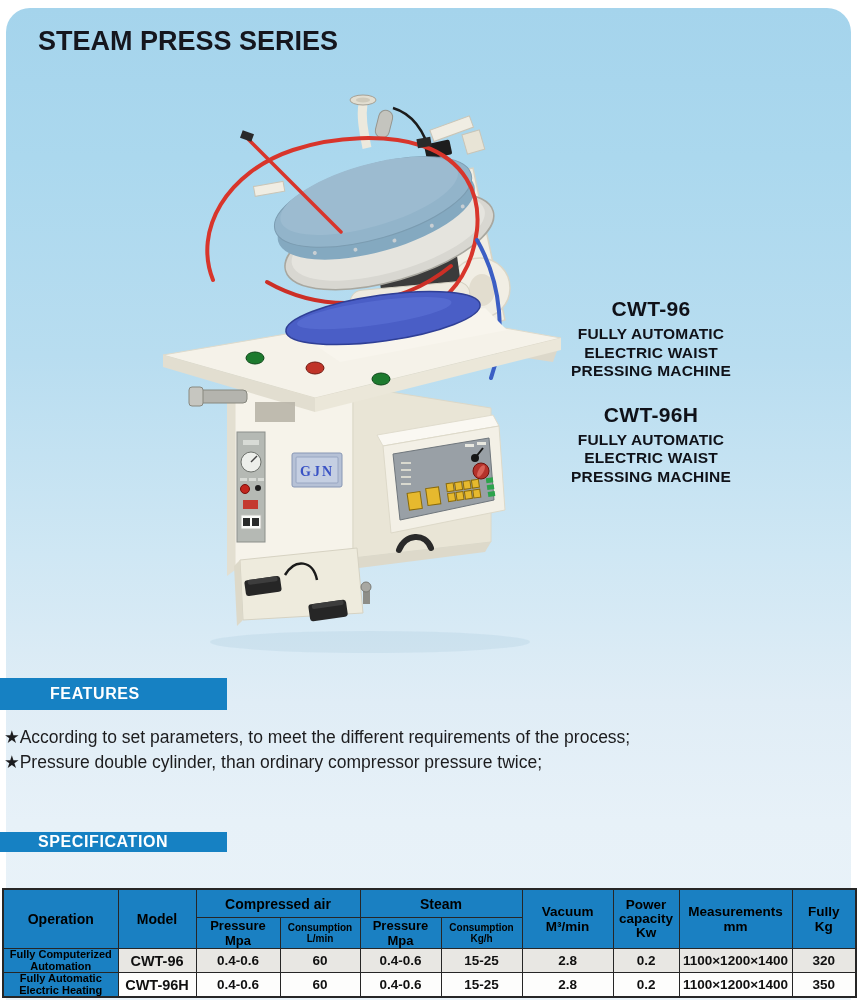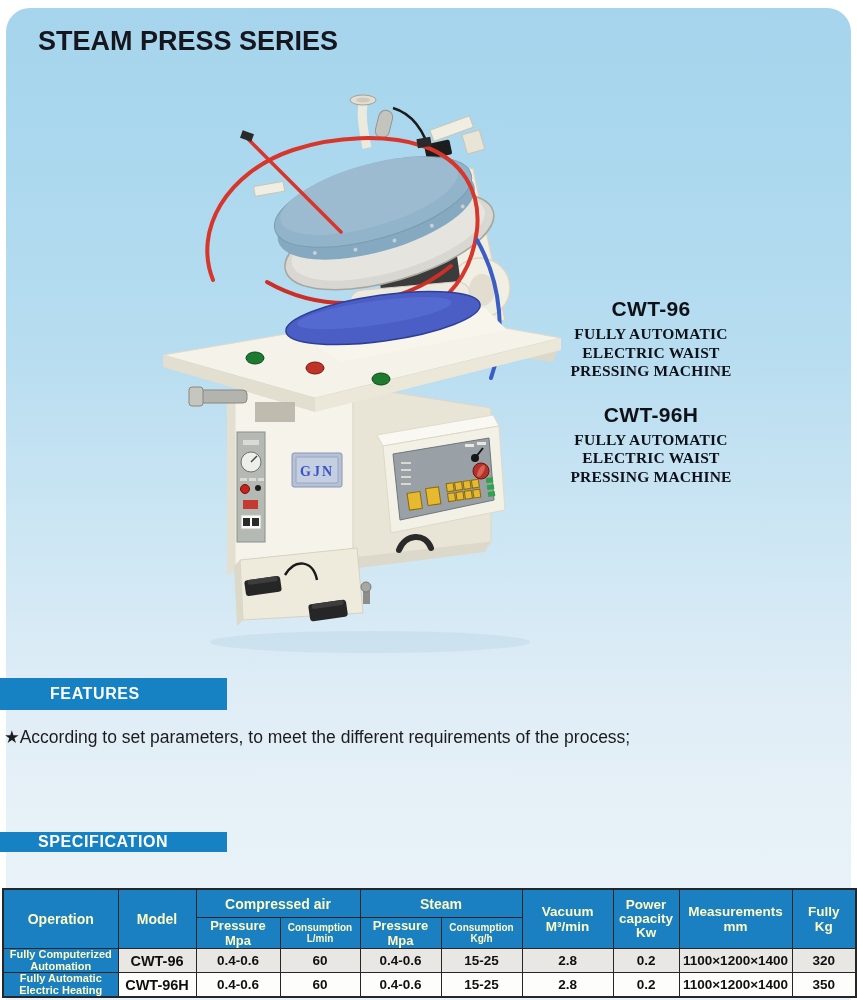--- a/index.html
+++ b/index.html
@@ -12,38 +12,38 @@
     border-radius:24px 24px 0 0;
     background:linear-gradient(180deg,#a5d4ec 0%,#abd8ee 15%,#b8ddf0 35%,#cfe7f4 55%,#e0edf6 70%,#e7f1f8 82%,#eaf3f9 100%);
   }
   .page-title{
     position:absolute;left:38px;top:26px;font-size:27px;font-weight:bold;
     color:#15161e;letter-spacing:0px;
   }
   .machine-wrap{position:absolute;left:155px;top:90px;width:420px;height:575px;}
   .product-names{position:absolute;left:548px;top:297px;width:206px;text-align:center;color:#0f1118;}
   .product-block .model{font-size:21px;font-weight:bold;margin-bottom:4px;letter-spacing:0.3px;}
-  .product-block .pline{font-size:15.5px;font-weight:bold;line-height:18.5px;letter-spacing:0.2px;font-family:Liberation Serif, serif;}
+  .product-block .pline{font-size:15.5px;font-weight:bold;line-height:18.5px;letter-spacing:0.2px;}
   .product-block + .product-block{margin-top:22px;}
   .banner{
     position:absolute;left:0;background:#1681c3;color:#ffffff;font-weight:bold;
     font-size:16px;letter-spacing:0.6px;display:flex;align-items:center;box-sizing:border-box;
   }
   .banner.features{top:678px;width:227px;height:32px;padding-left:50px;}
   .banner.spec{top:832px;width:227px;height:20px;padding-left:38px;}
   .features-list{position:absolute;left:4px;top:725px;width:830px;color:#1c1c1e;}
   .features-list .feat{font-size:17.5px;line-height:25.2px;white-space:nowrap;}
   table.spec-table{
     position:absolute;left:2px;top:888px;width:853px;border-collapse:collapse;
     border:2px solid #262626;table-layout:fixed;
   }
   .spec-table th,.spec-table td{
     border:1px solid #262626;text-align:center;vertical-align:middle;padding:0;
   }
-  .spec-table .blue{background:#1a80c2;color:#fef9c3;font-weight:bold;}
+  .spec-table .blue{background:#1a80c2;color:#000000;font-weight:bold;}
   .spec-table .grp{font-size:14px;height:27px;}
   .spec-table .sub{font-size:13px;height:26px;}
   .spec-table .sub-sm{font-size:10px;line-height:11px;}
   .spec-table .two-line{font-size:13.5px;line-height:15px;}
   .spec-table .three-line{font-size:13.5px;line-height:14px;}
   .spec-table .op-cell{font-size:11px;line-height:11.5px;font-weight:bold;padding:0 2px;}
   .spec-table td.val{font-size:13.5px;font-weight:bold;color:#101010;height:23px;}
   .spec-table td.model-cell{font-size:14.5px;font-weight:bold;color:#101010;}
   .spec-table tr.r1 td.val{background:#e8e7e3;}
   .spec-table tr.r2 td.val{background:#fdfdfc;}
@@ -216,20 +216,21 @@
     <div class="pline">ELECTRIC WAIST</div>
     <div class="pline">PRESSING MACHINE</div>
   </div>
 </div>
 
 <div class="banner features">
   <span>FEATURES</span>
 </div>
 <div class="features-list">
   <div class="feat">★According to set parameters, to meet the different requirements of the process;</div>
+  <div class="feat">★Pressure double cylinder, than ordinary compressor pressure twice;</div>
 </div>
 
 <div class="banner spec">
   <span>SPECIFICATION</span>
 </div>
 
 <table class="spec-table">
   <colgroup>
     <col style="width:115px">
       <col style="width:78px">

